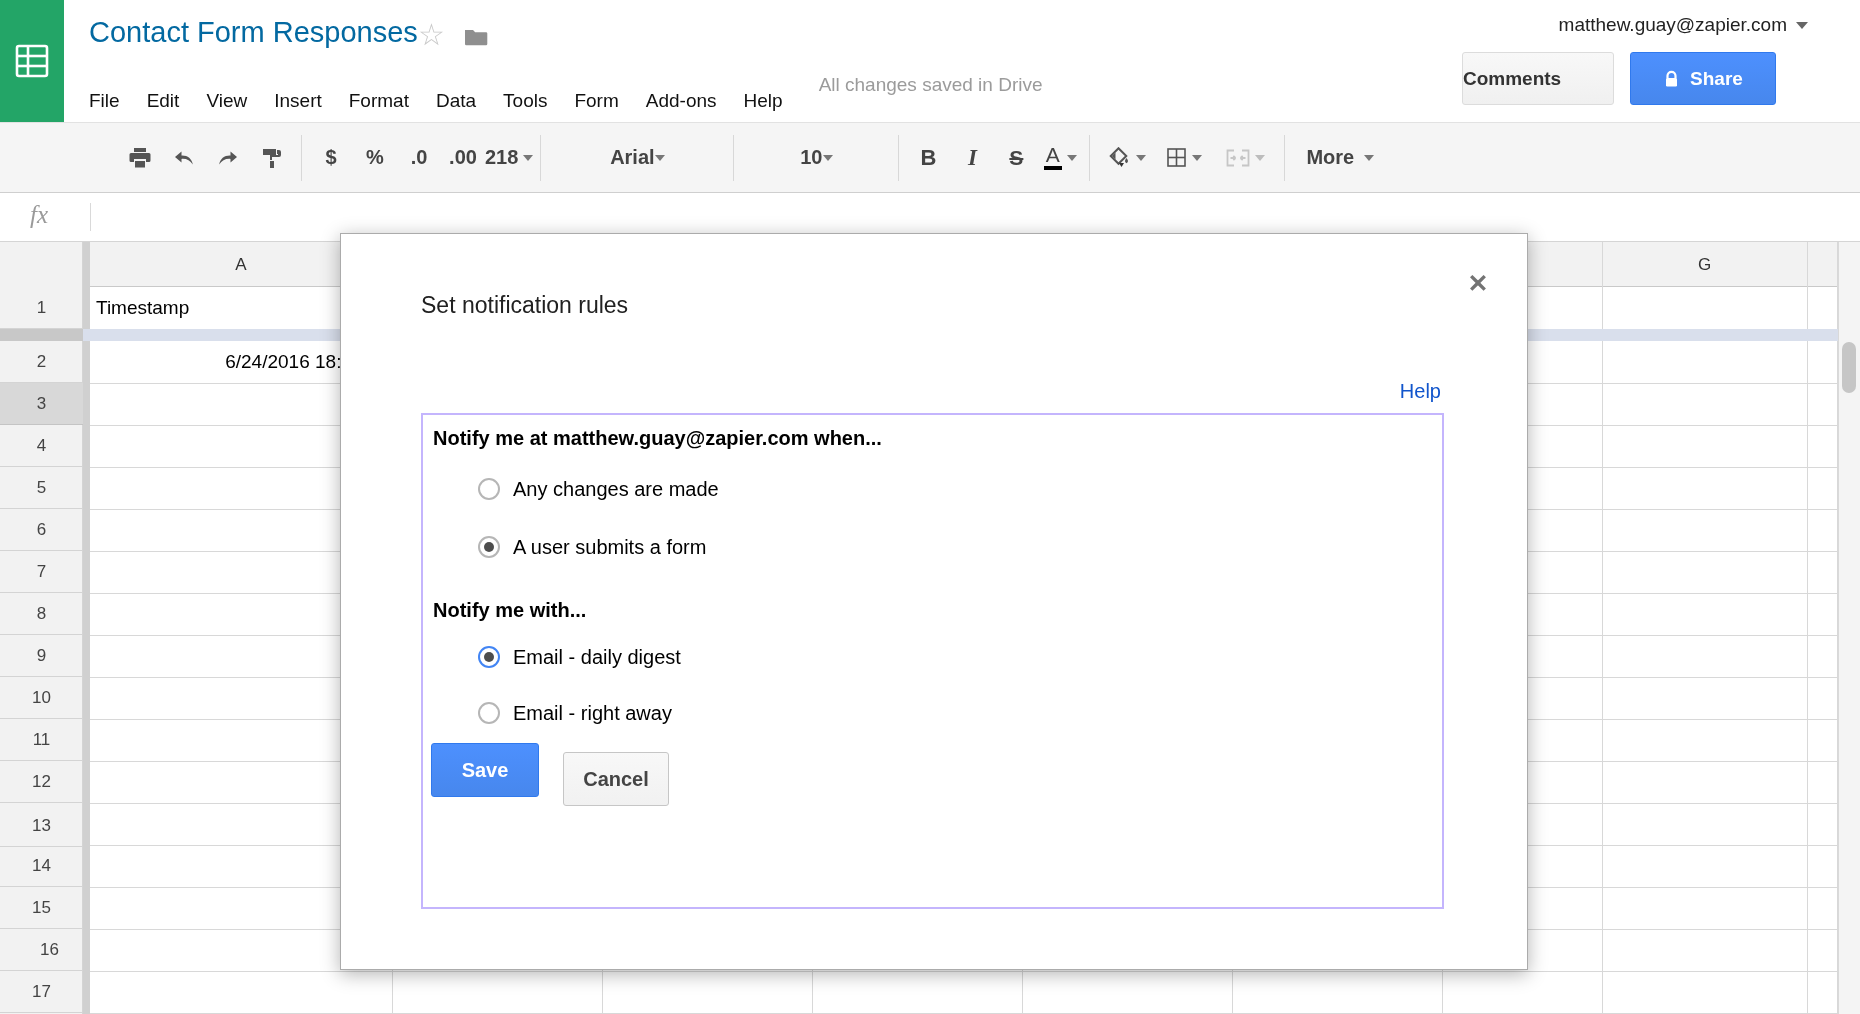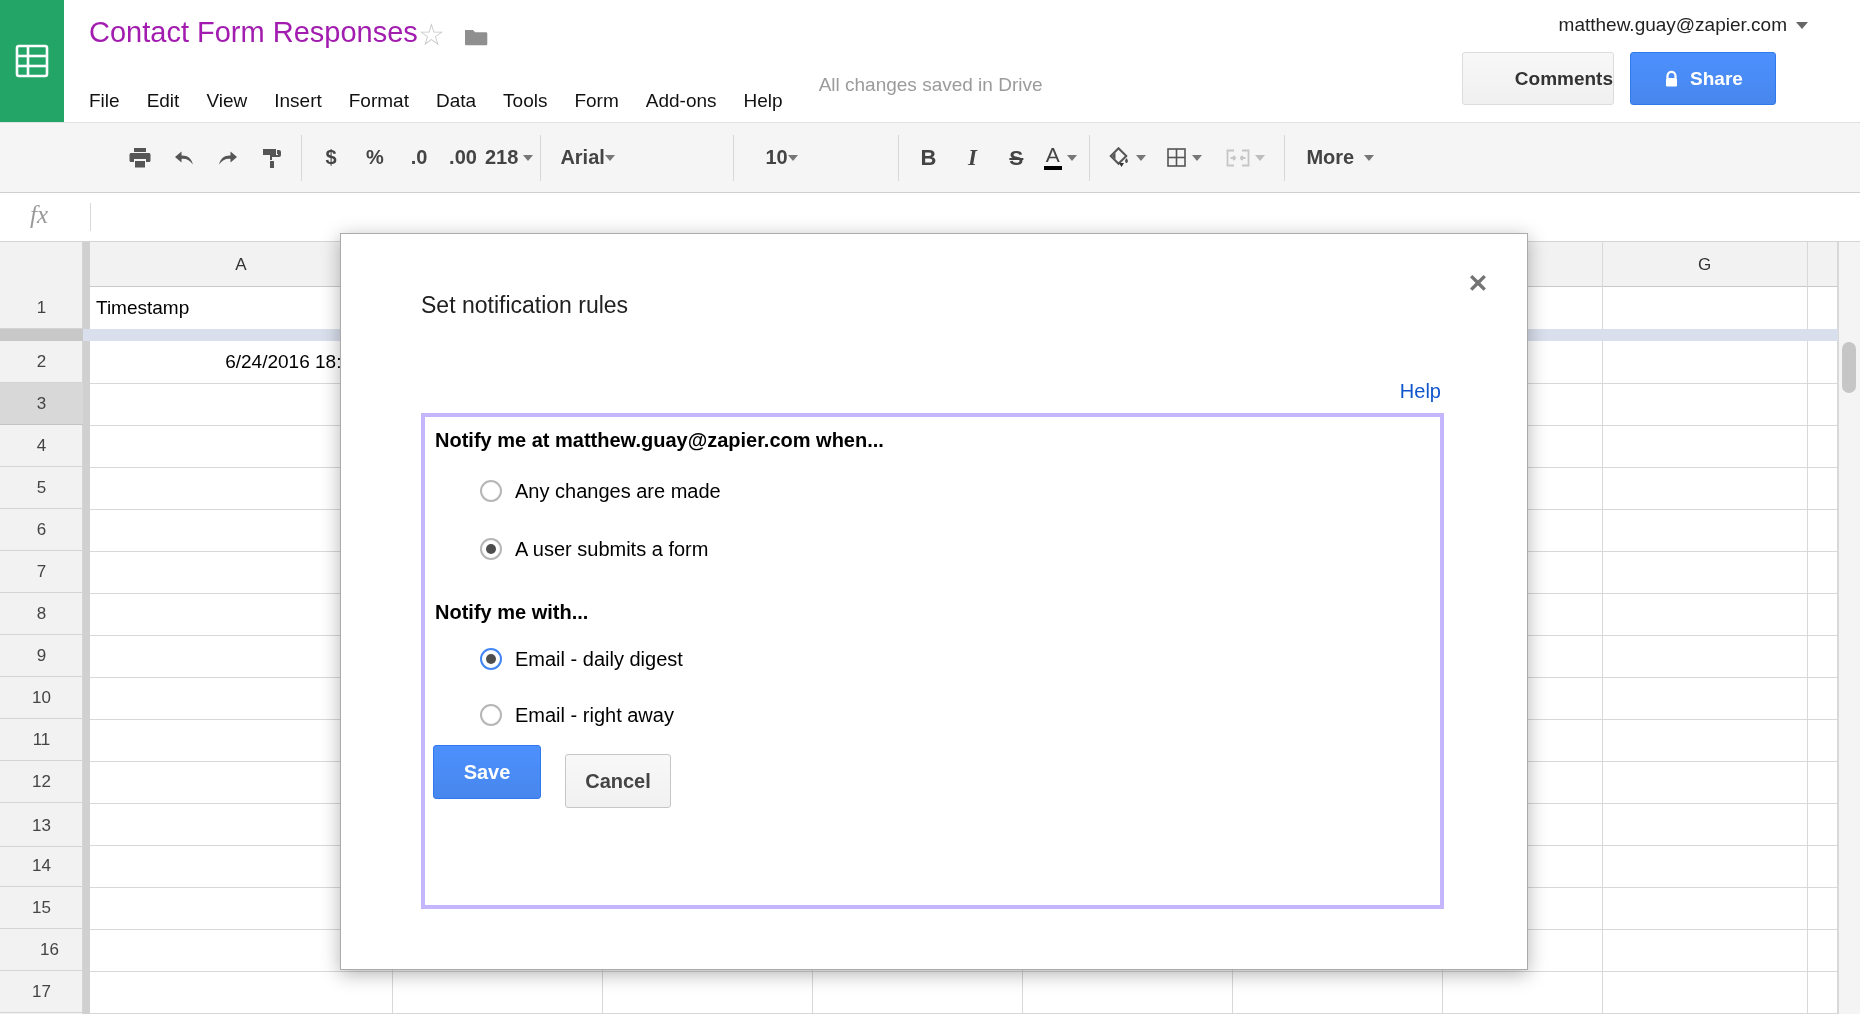--- a/index.html
+++ b/index.html
@@ -6,47 +6,47 @@
   body{
     width:1860px;height:1014px;position:relative;overflow:hidden;
     background:#fff;font-family:"Liberation Sans",sans-serif;
     -webkit-font-smoothing:antialiased;
   }
   .abs{position:absolute;}
 
   
   .header{position:absolute;left:0;top:0;width:1860px;height:122px;background:#fff;}
   .logo{position:absolute;left:0;top:0;width:64px;height:122px;background:#23a567;display:flex;align-items:center;justify-content:center;}
-  .doc-title{position:absolute;left:89px;top:16px;font-size:29px;color:#a21caf;white-space:nowrap;}
+  .doc-title{position:absolute;left:89px;top:16px;font-size:29px;color:#0369a1;white-space:nowrap;}
   .star{position:absolute;left:418px;top:20px;font-size:30px;color:#c9c9c9;line-height:30px;}
   .folder{position:absolute;left:464px;top:27px;}
   .menubar{position:absolute;left:89px;top:72px;display:flex;align-items:center;gap:27px;height:26px;}
   .menu-item{font-size:19px;color:#111;cursor:default;margin-top:32px;}
   .save-status{font-size:19px;color:#9b9b9b;margin-left:9px;white-space:nowrap;}
   .account{position:absolute;right:52px;top:14px;display:flex;align-items:center;gap:9px;}
   .account-email{font-size:19px;color:#222;}
   .caret{width:0;height:0;border-left:6px solid transparent;border-right:6px solid transparent;border-top:7px solid #666;}
   .caret.sm{border-left-width:5px;border-right-width:5px;border-top-width:6px;border-top-color:#777;}
   .caret.dis{border-top-color:#bdbdbd;}
   .btn-comments{position:absolute;left:1462px;top:52px;width:152px;height:53px;border:1px solid #dcdcdc;border-radius:3px;
-    background:linear-gradient(#f8f8f8,#f0f0f0);display:flex;align-items:center;justify-content:flex-end;
+    background:linear-gradient(#f8f8f8,#f0f0f0);display:flex;align-items:center;justify-content:flex-start;
     font-size:19px;font-weight:bold;color:#333;box-sizing:border-box;}
   .btn-share{position:absolute;left:1630px;top:52px;width:146px;height:53px;border:1px solid #3079ed;border-radius:3px;
     background:linear-gradient(#4d90fe,#4787ed);display:flex;align-items:center;justify-content:center;gap:10px;
     font-size:19px;font-weight:bold;color:#fff;box-sizing:border-box;}
 
   
   .toolbar{position:absolute;left:0;top:122px;width:1860px;height:71px;background:#f5f5f5;
     border-top:1px solid #e2e2e2;border-bottom:1px solid #cfcfcf;box-sizing:border-box;
     display:flex;align-items:center;padding-left:118px;}
   .tbtn{height:46px;min-width:44px;display:flex;align-items:center;justify-content:center;gap:5px;
     color:#555;font-size:21px;border-radius:2px;}
   .tbtn.txt{font-weight:bold;color:#444;font-size:20px;}
   .tsep{width:1px;height:46px;background:#d8d8d8;margin:0 7px;}
-  .tselect{height:46px;display:flex;align-items:center;justify-content:flex-start;padding:0 12px;box-sizing:border-box;}
+  .tselect{height:46px;display:flex;align-items:center;justify-content:center;padding:0 12px;box-sizing:border-box;}
   .tselect .val{font-size:20px;font-weight:bold;color:#444;}
   .bold-b{font-weight:bold;font-size:22px;color:#444;}
   .italic-i{font-family:"Liberation Serif",serif;font-style:italic;font-size:23px;font-weight:bold;color:#444;}
   .strike-s{font-weight:bold;font-size:21px;color:#444;text-decoration:line-through;}
   .acolor{font-size:21px;color:#444;line-height:20px;border-bottom:4px solid #000;padding:0 2px 1px 2px;}
   .merge-dis{opacity:1;}
 
   
   .fbar{position:absolute;left:0;top:193px;width:1860px;height:49px;background:#fff;border-bottom:1px solid #d5d5d5;box-sizing:border-box;}
   .fx{position:absolute;left:30px;top:8px;font-family:"Liberation Serif",serif;font-style:italic;font-size:25px;color:#9a9a9a;}
@@ -69,21 +69,21 @@
   .scroll-track{position:absolute;left:1838px;top:0;width:22px;height:772px;background:#f4f4f4;border-left:1px solid #d9d9d9;box-sizing:border-box;}
   .scroll-thumb{position:absolute;left:1842px;top:100px;width:14px;height:51px;background:#c6c6c6;border-radius:7px;}
 
   
   .dialog{position:absolute;left:340px;top:233px;width:1188px;height:737px;background:#fff;border:1px solid #ababab;
     box-shadow:0 4px 18px rgba(0,0,0,.3);box-sizing:border-box;}
   .dlg-close{position:absolute;right:34px;top:34px;width:30px;height:30px;font-size:25px;color:#737373;
     display:flex;align-items:center;justify-content:center;font-weight:bold;}
   .dlg-title{position:absolute;left:80px;top:58px;font-size:23px;color:#212121;}
   .dlg-help{position:absolute;right:86px;top:146px;font-size:20px;color:#1155cc;text-decoration:none;}
-  .dlg-box{position:absolute;left:80px;top:179px;width:1023px;height:496px;border:4px solid #c4b5fd;box-sizing:border-box;}
+  .dlg-box{position:absolute;left:80px;top:179px;width:1023px;height:496px;border:2px solid #c4b5fd;box-sizing:border-box;}
   .dlg-heading{position:absolute;left:10px;font-size:20px;font-weight:bold;color:#000;white-space:nowrap;}
   .radio-row{position:absolute;left:55px;height:24px;display:flex;align-items:center;gap:13px;}
   .radio{width:22px;height:22px;border-radius:50%;border:2px solid #b6b6b6;background:#fff;box-sizing:border-box;flex:none;}
   .radio.selected::after{content:"";display:block;width:10px;height:10px;margin:4px;background:#4d4d4d;border-radius:50%;}
   .radio.focused{border-color:#4285f4;}
   .radio-label{font-size:20px;color:#000;white-space:nowrap;}
   .btn-save{position:absolute;left:8px;top:328px;width:108px;height:54px;border:1px solid #3079ed;border-radius:3px;
     background:linear-gradient(#4d90fe,#4787ed);color:#fff;font-weight:bold;font-size:20px;
     display:flex;align-items:center;justify-content:center;box-sizing:border-box;}
   .btn-cancel{position:absolute;left:140px;top:328px;width:106px;height:54px;border:1px solid #c6c6c6;border-radius:3px;

